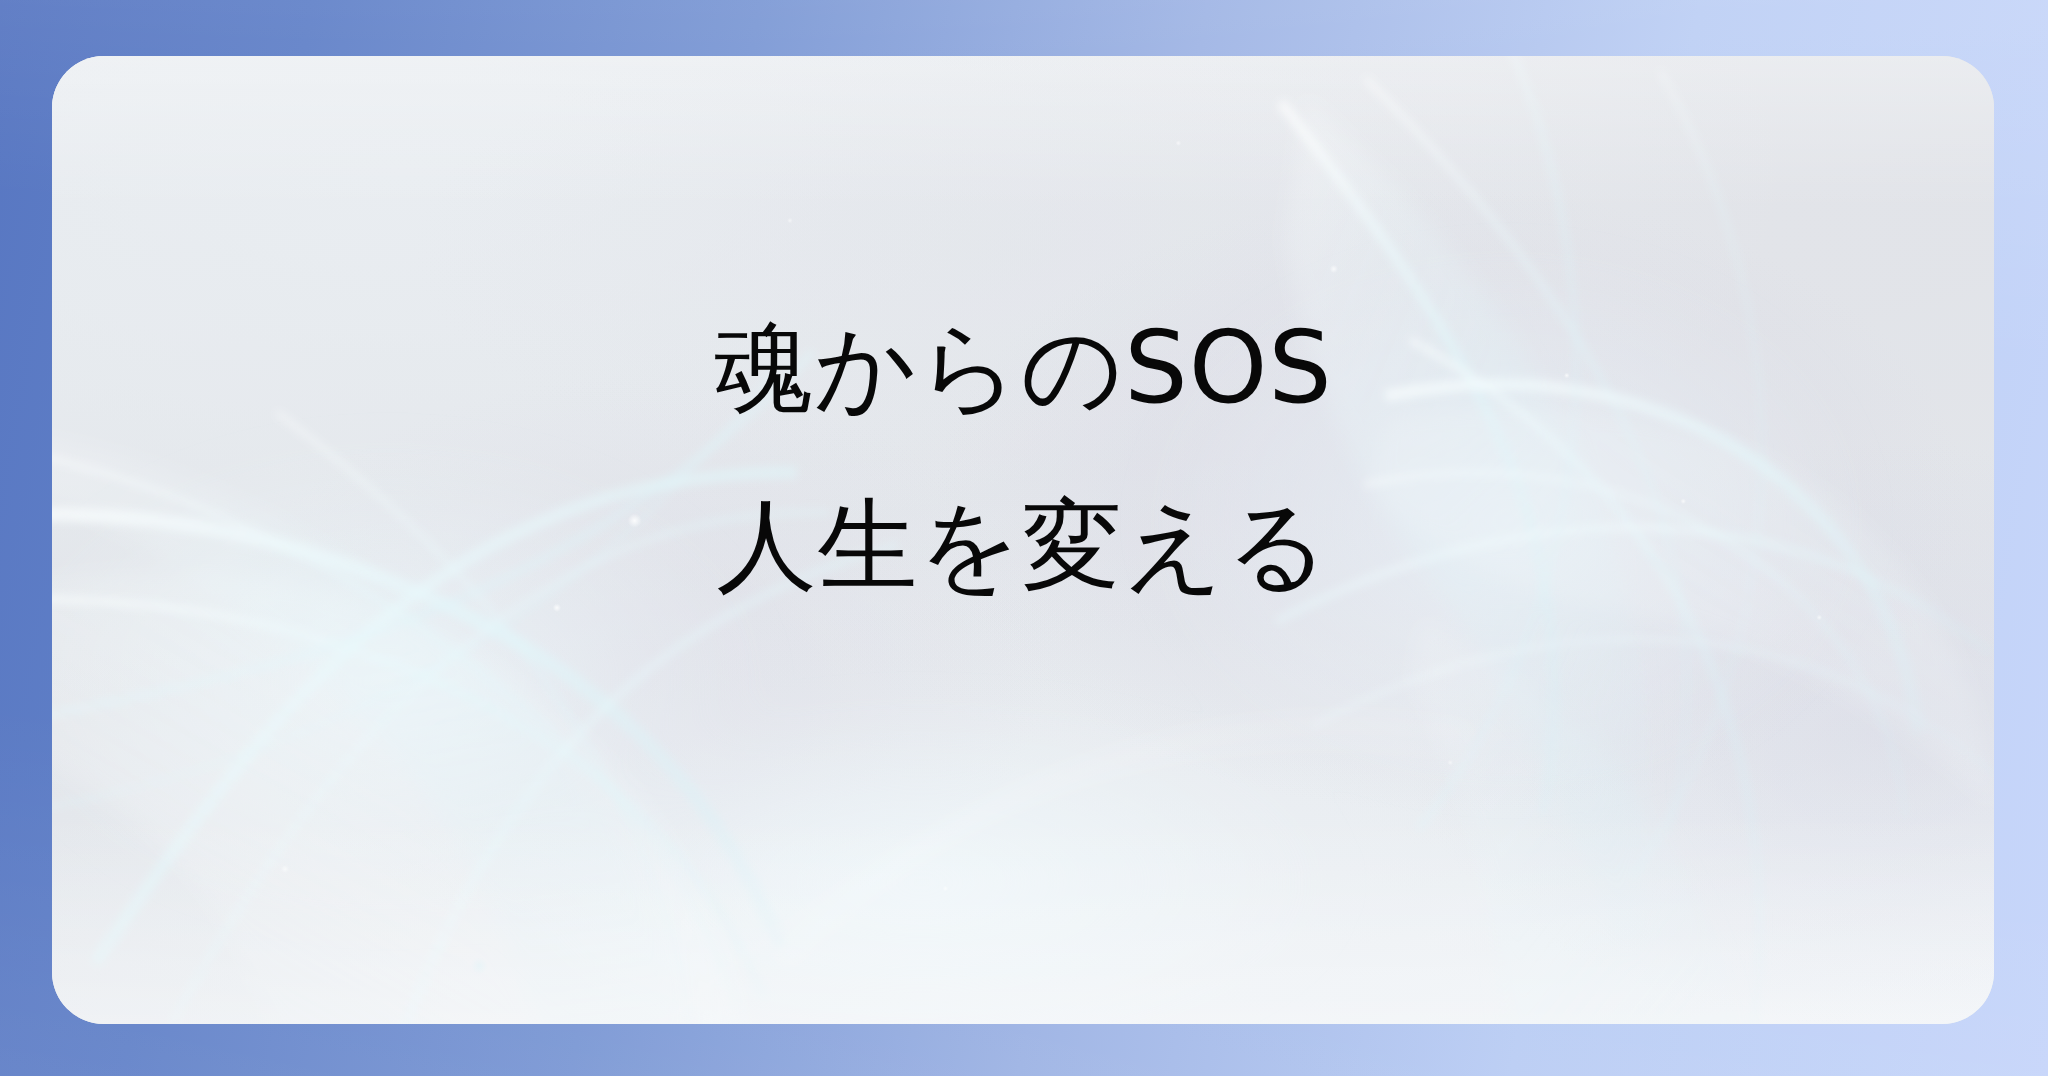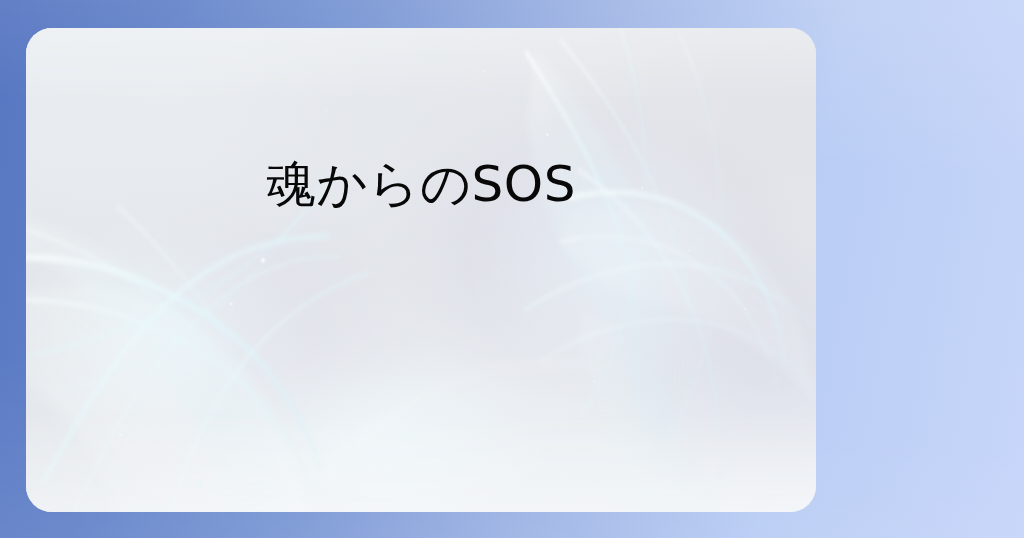--- a/index.html
+++ b/index.html
@@ -38,21 +38,21 @@
         rgba(255,255,255,0.00) 30%,
         rgba(255,255,255,0.00) 70%,
         rgba(255,255,255,0.07) 100%);
   }
 
   
   .card {
     position: absolute;
     left: 26px;
     top: 28px;
-    width: 790px;
+    width: 971px;
     height: 484px;
     border-radius: 26px;
     overflow: hidden;
     background: #e3e7ea;
   }
 
   
   .card-wash {
     position: absolute;
     inset: 0;
@@ -222,16 +222,17 @@
           <path d="M330,512 C 392,452 458,408 532,384 C 604,360 676,356 744,368" stroke-width="3" opacity="0.12"></path>
         </g>
       </svg>
     </div>
 
     <div class="sparkles"></div>
     <div class="card-sheen"></div>
 
     <div class="headline">
       <span class="line">魂からのSOS</span>
+      <span class="line">人生を変える</span>
     </div>
 
   </div>
 </div>
 
 </body></html>

